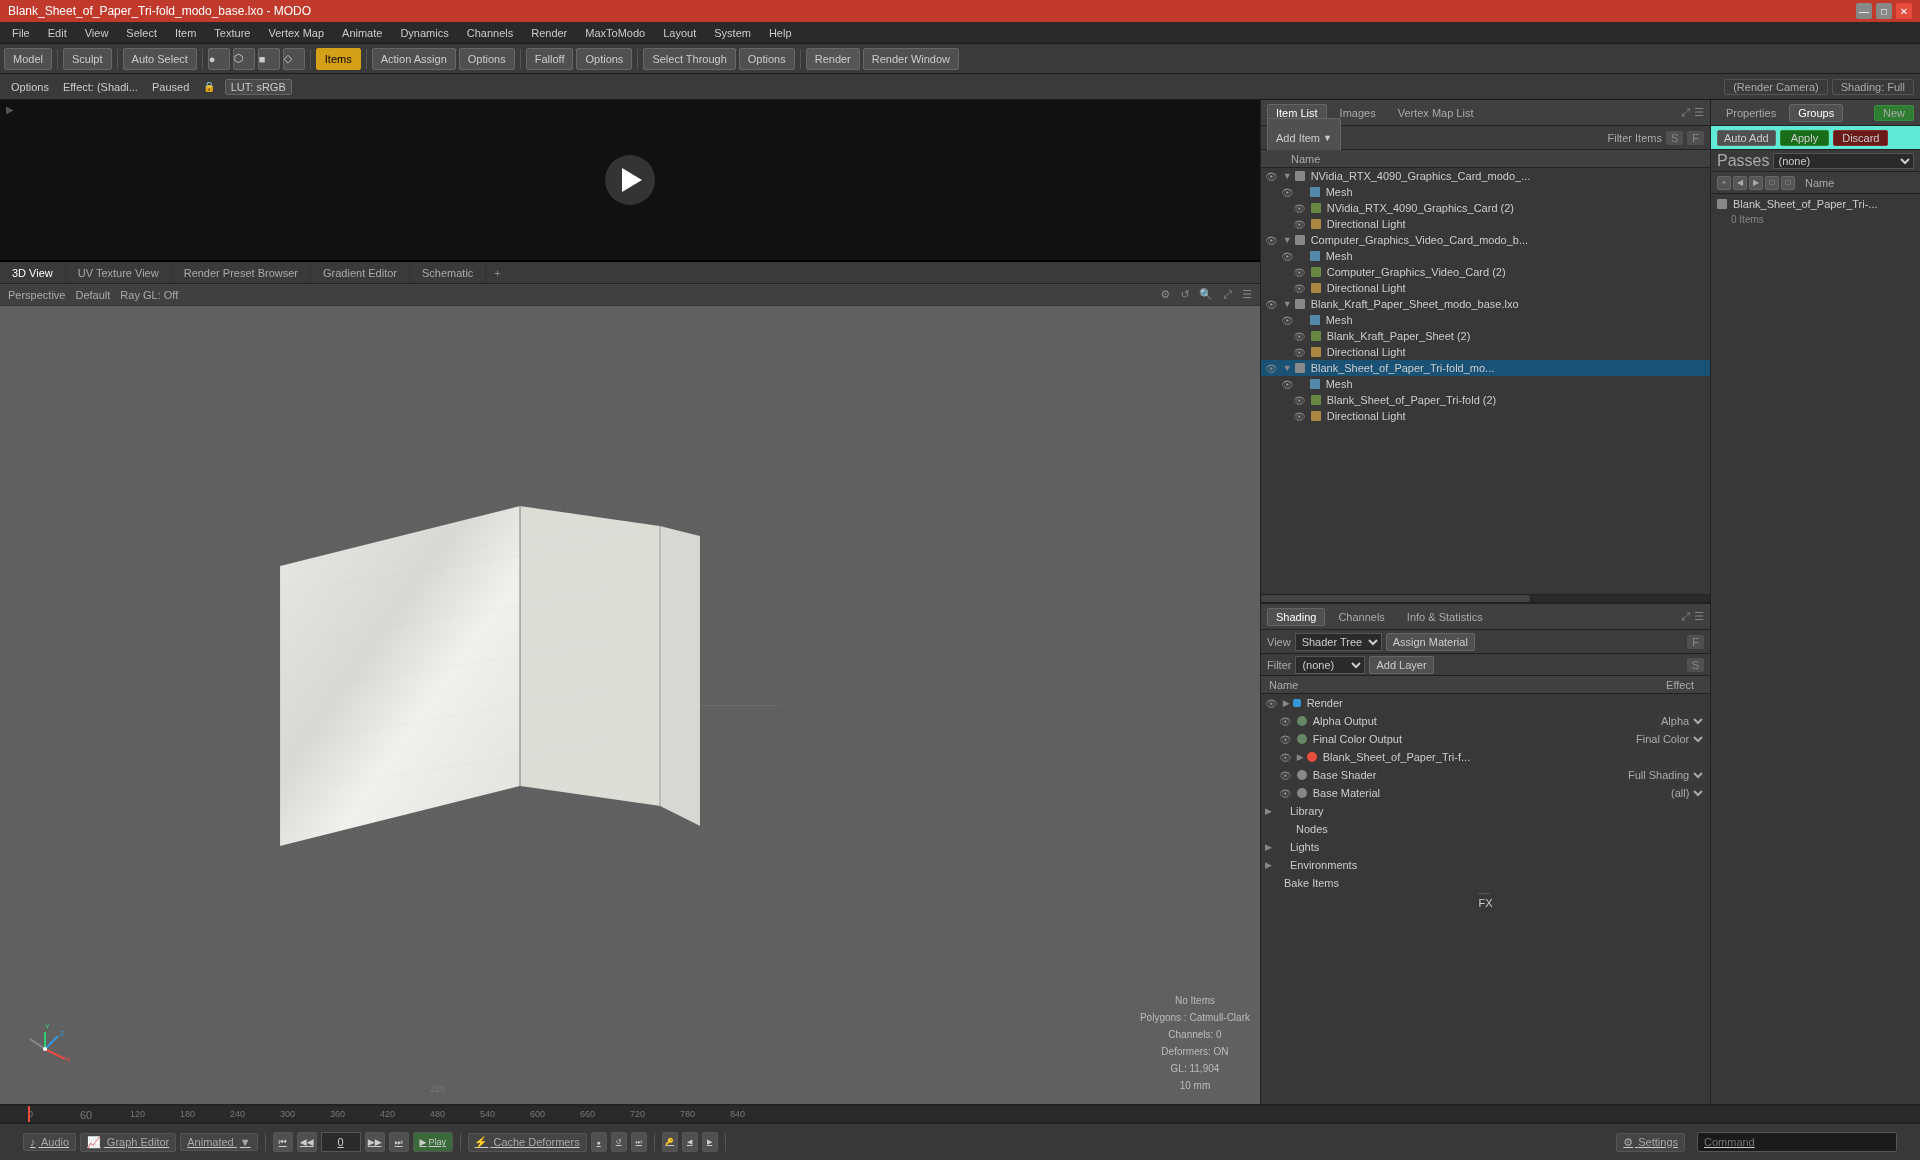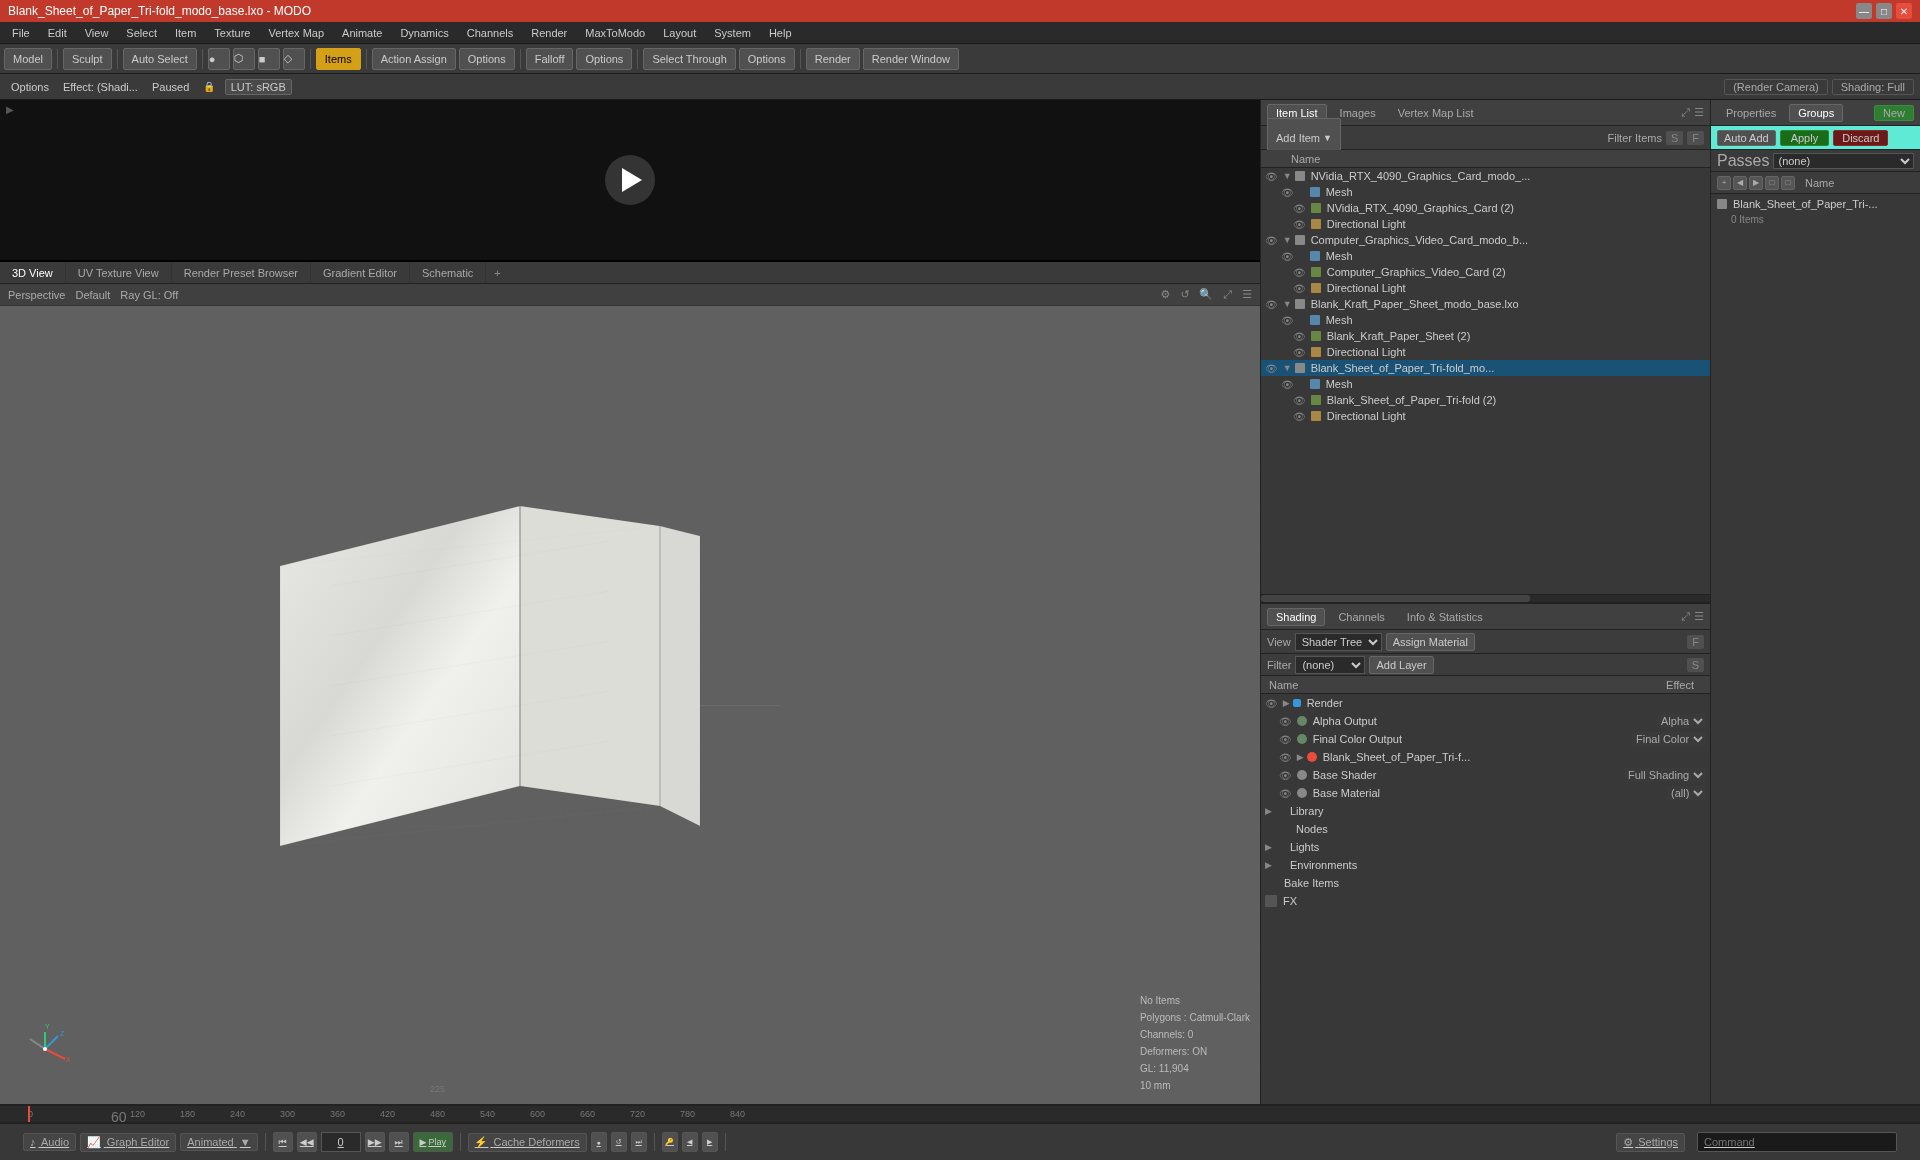--- a/index.html
+++ b/index.html
@@ -272,21 +272,21 @@
           <line x1="25" y1="25" x2="10" y2="15" stroke="#888" stroke-width="2"></line>
           <line x1="25" y1="25" x2="25" y2="8" stroke="#2ecc71" stroke-width="2"></line>
           <line x1="25" y1="25" x2="38" y2="12" stroke="#3498db" stroke-width="2"></line>
           <circle cx="25" cy="25" r="2" fill="white"></circle>
           <text x="46" y="38" fill="#e74c3c" font-size="7">X</text>
           <text x="25" y="5" fill="#2ecc71" font-size="7">Y</text>
           <text x="40" y="12" fill="#3498db" font-size="7">Z</text>
         </svg>
       </div>
 
-      <div style="position:absolute;bottom:10px;right:10px;text-align:left;font-size:10px;color:#bbb;line-height:1.7;margin-left:12px;">
+      <div style="position:absolute;bottom:10px;right:10px;text-align:center;font-size:10px;color:#bbb;line-height:1.7;margin-left:12px;">
         <div>No Items</div>
         <div>Polygons : Catmull-Clark</div>
         <div>Channels: 0</div>
         <div>Deformers: ON</div>
         <div>GL: 11,904</div>
         <div>10 mm</div>
       </div>
 
       <div style="position:absolute;bottom:10px;left:430px;font-size:9px;color:#777;">225</div>
     </div>
@@ -527,21 +527,21 @@
           <span class="tree-arrow">▶</span>
           <span style="width:12px;"></span>
           <span>Environments</span>
         </div>
 
         <div class="shading-item" style="padding-left:4px;">
           <span style="width:16px;"></span>
           <span>Bake Items</span>
         </div>
 
-        <div class="shading-item" style="padding-left:4px;">
+        <div class="shading-item" style="padding-left:4px;flex-direction:column;">
           <span style="width:12px;height:12px;background:#555;border-radius:1px;display:inline-block;margin-right:3px;"></span>
           <span>FX</span>
         </div>
       </div>
     </div>
   </div>
 
   <div id="far-right" style="width:210px;background:#383838;border-left:1px solid #222;display:flex;flex-direction:column;">
 
     <div style="background:#404040;height:26px;display:flex;align-items:center;padding:0 6px;gap:4px;border-bottom:1px solid #222;">
@@ -581,21 +581,21 @@
     </div>
   </div>
 </div>
 
 <div id="bottom-panel" style="height:56px;background:#333;border-top:2px solid #222;display:flex;flex-direction:column;">
 
   <div style="background:#2a2a2a;height:18px;position:relative;overflow:hidden;border-bottom:1px solid #222;cursor:pointer;">
     <div style="position:absolute;top:0;bottom:0;width:2px;background:#e74c3c;left:28px;z-index:2;"></div>
     <div style="display:flex;align-items:center;height:100%;padding:0 28px;position:relative;">
       <span style="position:absolute;left:28px;top:3px;font-size:9px;color:#777;">0</span>
-      <span style="position:absolute;left:80px;top:3px;font-size:14px;color:#777;margin-left:31px;">60</span>
+      <span style="position:absolute;left:80px;top:3px;font-size:11px;color:#777;">60</span>
       <span style="position:absolute;left:130px;top:3px;font-size:9px;color:#777;">120</span>
       <span style="position:absolute;left:180px;top:3px;font-size:9px;color:#777;">180</span>
       <span style="position:absolute;left:230px;top:3px;font-size:9px;color:#777;">240</span>
       <span style="position:absolute;left:280px;top:3px;font-size:9px;color:#777;">300</span>
       <span style="position:absolute;left:330px;top:3px;font-size:9px;color:#777;">360</span>
       <span style="position:absolute;left:380px;top:3px;font-size:9px;color:#777;">420</span>
       <span style="position:absolute;left:430px;top:3px;font-size:9px;color:#777;">480</span>
       <span style="position:absolute;left:480px;top:3px;font-size:9px;color:#777;">540</span>
       <span style="position:absolute;left:530px;top:3px;font-size:9px;color:#777;">600</span>
       <span style="position:absolute;left:580px;top:3px;font-size:9px;color:#777;">660</span>

